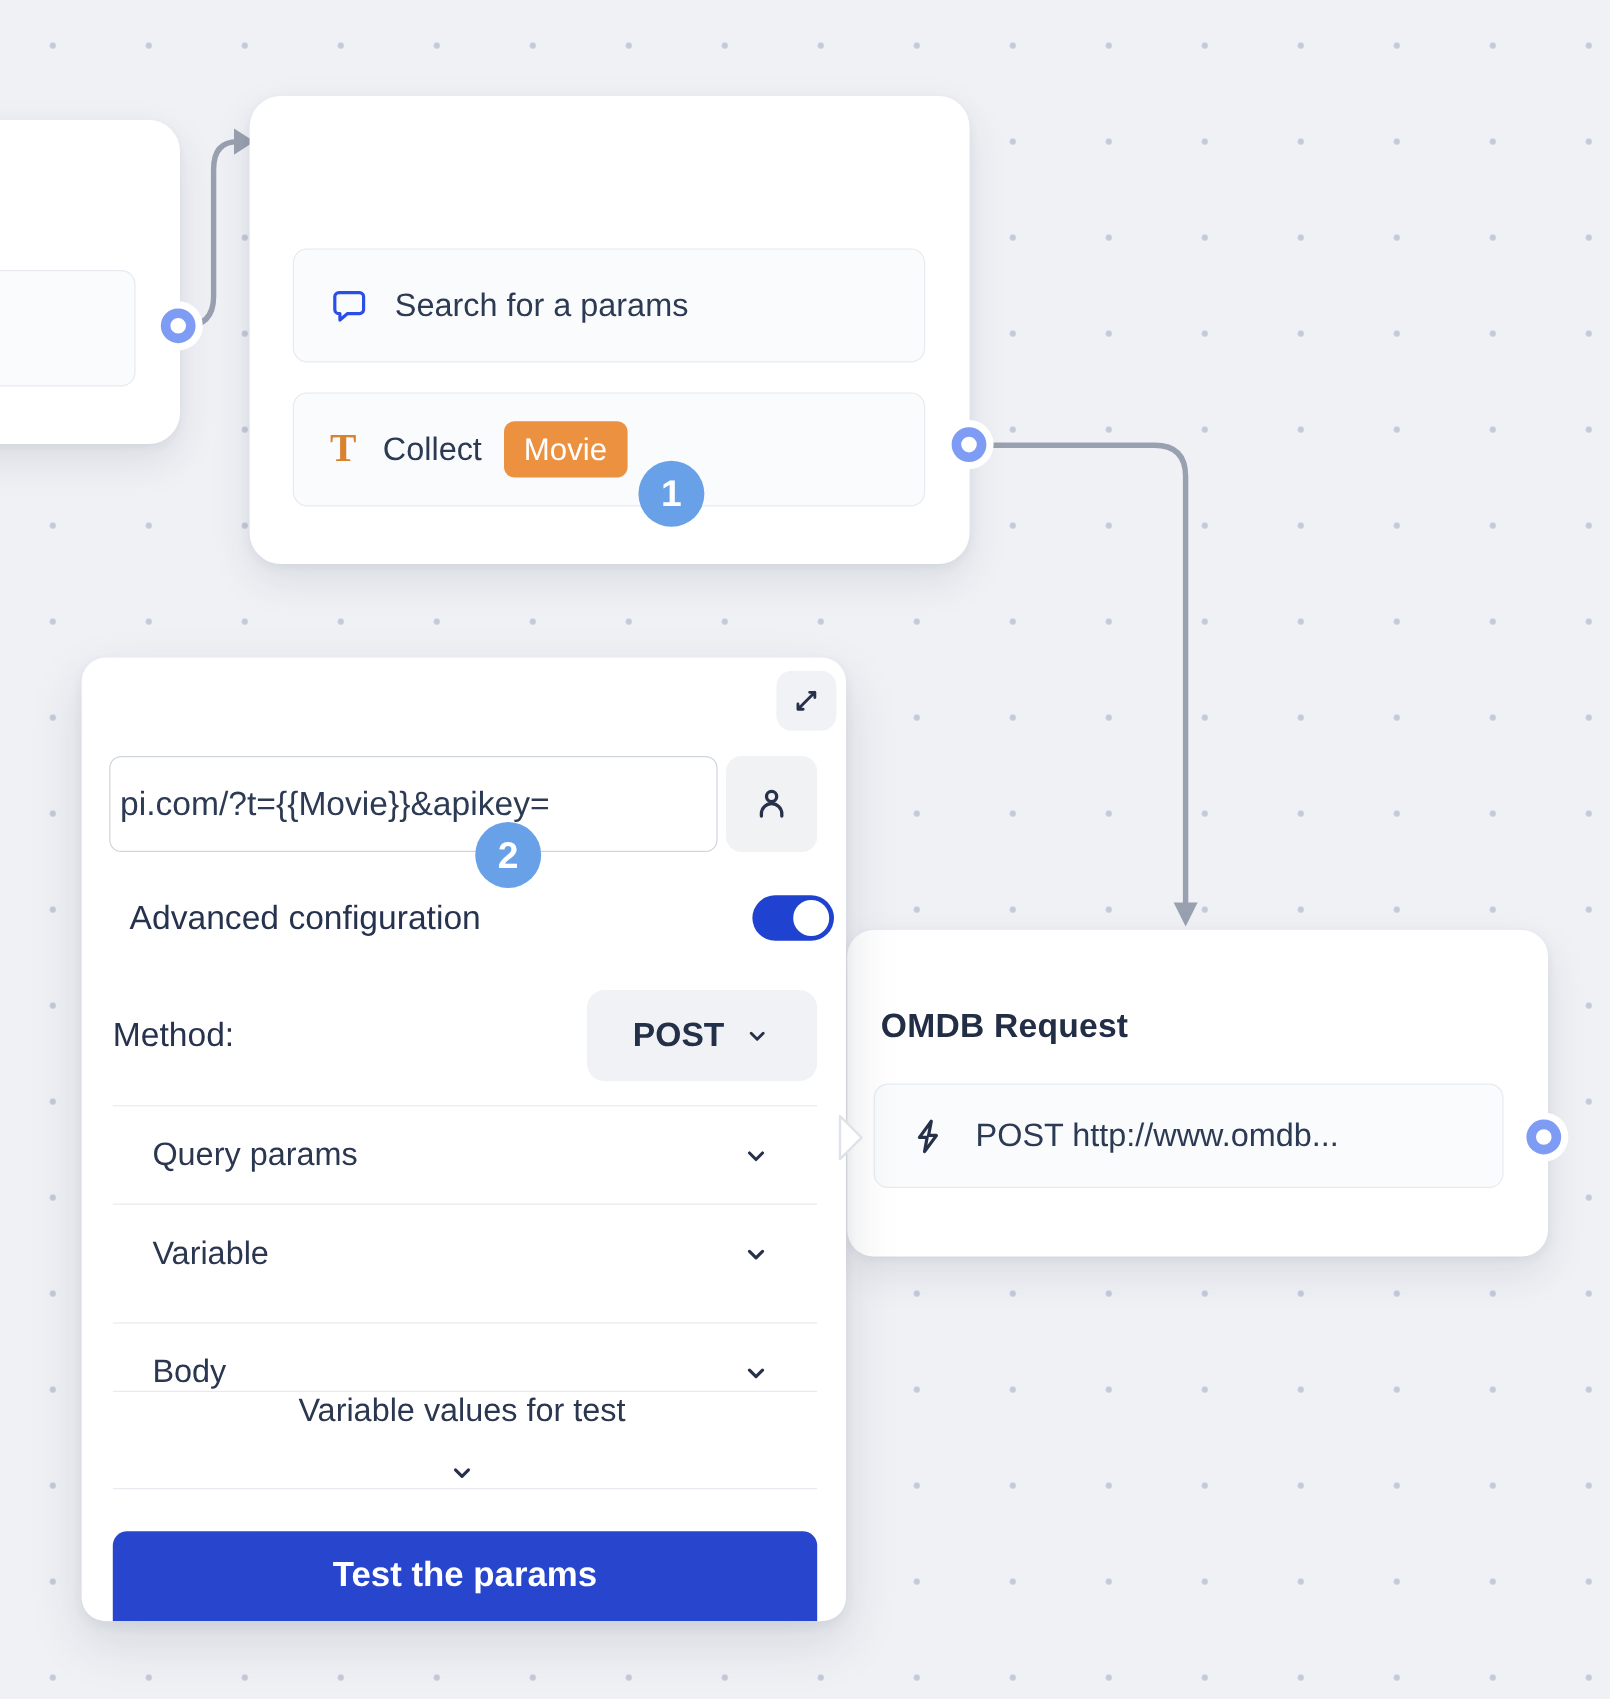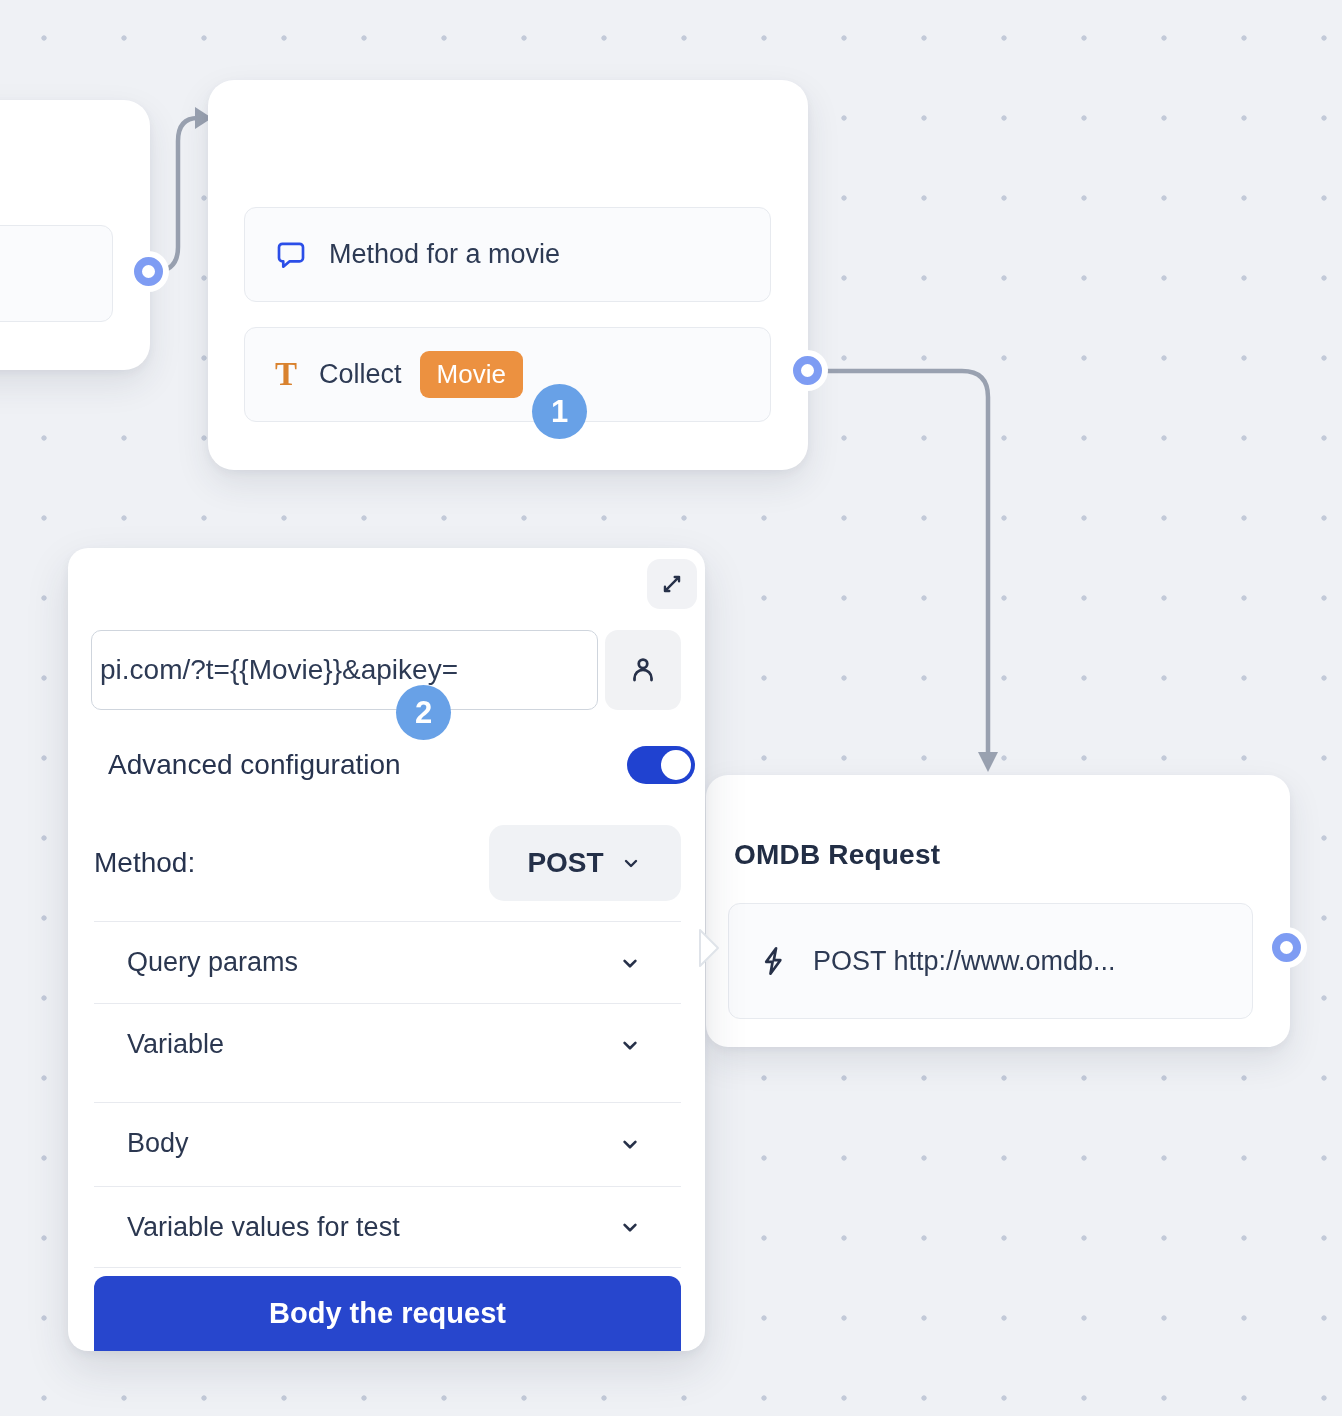--- a/index.html
+++ b/index.html
@@ -118,34 +118,34 @@
 
   <div class="card" style="left:208px;top:80px;width:600px;height:390px;">
     <div class="card-title" style="left:48px;top:132px;transform:translateY(-50%);top:148px;">Movie search</div>
   </div>
   <div class="node-item" style="left:244px;top:207px;width:527px;height:95px;z-index:2;">
     <span>
       <svg width="32" height="32" viewBox="0 0 24 24" fill="none" stroke="#2b4ee8" stroke-width="2" stroke-linejoin="round">
         <path d="M21 6.2a2.6 2.6 0 0 0-2.6-2.6H5.6A2.6 2.6 0 0 0 3 6.2v8a2.6 2.6 0 0 0 2.6 2.6h.6v4l4.6-4h7.6a2.6 2.6 0 0 0 2.6-2.6z"></path>
       </svg>
     </span>
-    <span>Method for a movie</span>
+    <span>Search for a params</span>
   </div>
   <div class="node-item" style="left:244px;top:327px;width:527px;height:95px;z-index:2;">
     <span class="t-icon">T</span>
     <span>Collect</span>
     <span class="var-badge" style="margin-left:-4px;">Movie</span>
   </div>
   <div class="step-badge" style="left:532px;top:384px;">1</div>
   <div class="port" style="left:793px;top:356px;"></div>
 
   <div class="card" style="left:706px;top:775px;width:584px;height:272px;border-radius:22px;">
     <div class="card-title" style="left:28px;top:845px;transform:translateY(-50%);top:70px;margin-top:10px;">OMDB Request</div>
   </div>
-  <div class="node-item" style="left:728px;top:903px;width:525px;height:116px;z-index:2;">
+  <div class="node-item" style="left:728px;top:903px;width:525px;height:87px;z-index:2;">
     <span>
       <svg width="32" height="32" viewBox="0 0 24 24" fill="none" stroke="#273149" stroke-width="2" stroke-linejoin="round">
         <path d="M12.8 2.5 5.4 12.6h4.8l-1.6 8.9 7.4-10.1h-4.9z"></path>
       </svg>
     </span>
     <span>POST http://www.omdb...</span>
   </div>
   <div class="notch" style="left:698px;top:928px;">
     <svg width="24" height="40" viewBox="0 0 24 40">
       <path d="M2 2 L20 20 L2 38 Z" fill="#ffffff" stroke="#dfe3e9" stroke-width="2" stroke-linejoin="round"></path>
@@ -205,27 +205,27 @@
       </span>
     </div>
     <div class="section-row" style="top:554px;align-items:center;">
       <span>Body</span>
       <span>
         <svg width="26" height="26" viewBox="0 0 24 24" fill="none" stroke="#273149" stroke-width="2.4" stroke-linecap="round" stroke-linejoin="round">
             <path d="M7 10l5 5 5-5"></path>
           </svg>
       </span>
     </div>
-    <div class="section-row last" style="top:638px;">
+    <div class="section-row last" style="top:611px;flex-direction:column;">
       <span>Variable values for test</span>
       <span>
         <svg width="26" height="26" viewBox="0 0 24 24" fill="none" stroke="#273149" stroke-width="2.4" stroke-linecap="round" stroke-linejoin="round">
             <path d="M7 10l5 5 5-5"></path>
           </svg>
       </span>
     </div>
 
-    <button class="test-btn">Body the request</button>
+    <button class="test-btn">Test the params</button>
   </div>
 
   <div class="step-badge" style="left:396px;top:685px;">2</div>
 
 </div>
 
 </body></html>

